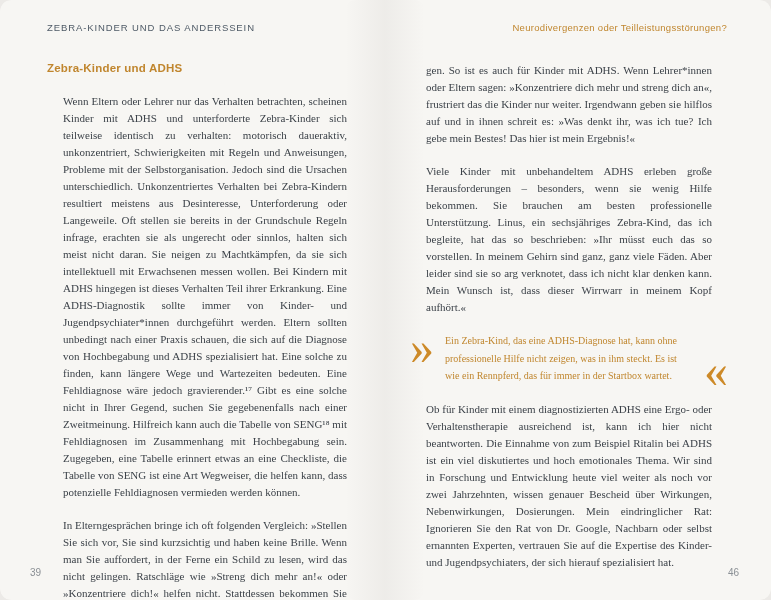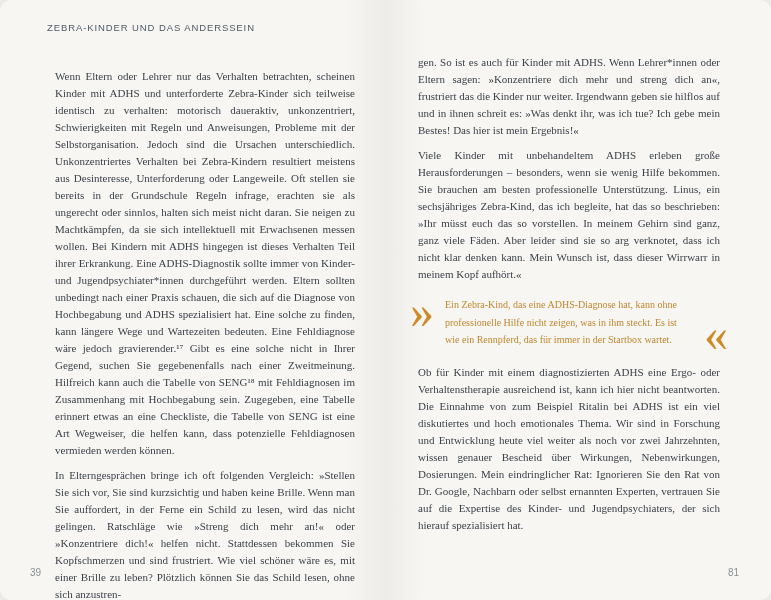--- a/index.html
+++ b/index.html
@@ -41,21 +41,21 @@
   .column.col-right { left: 410px; top: 46px; width: 318px; }
   .section-heading {
     font-family: "Liberation Sans", sans-serif;
     font-weight: 700;
     font-size: 11.5px;
     letter-spacing: 0.2px;
     color: #c0862e;
     text-align: left;
     margin-bottom: 8px;
   }
-  p.body-par { margin: 8px; }
+  p.body-par { margin: 16px; }
   .col-right p.body-par + p.body-par { margin-top: 3px; }
   .pull-quote {
     display: flex;
     gap: 11px;
     margin: 13px 0 15px 0;
   }
   .quote-open, .quote-close {
     flex: 0 0 auto;
     font-family: "Liberation Serif", serif;
     font-size: 48px;
@@ -83,35 +83,37 @@
   .page-number.pn-right { right: 32px; }
 </style>
 </head>
 <body>
 
 <div class="spread">
 
   <div class="gutter-shadow"></div>
 
   <div class="running-head rh-left">ZEBRA-KINDER UND DAS ANDERSSEIN</div>
+  <div class="running-head rh-right">Neurodivergenzen oder Teilleistungsstörungen?</div>
 
   <div class="column col-left">
+    <h2 class="section-heading">Zebra-Kinder und ADHS</h2>
     <p class="body-par">Wenn Eltern oder Lehrer nur das Verhalten betrachten, scheinen Kinder mit ADHS und unterforderte Zebra-Kinder sich teilweise identisch zu verhalten: motorisch daueraktiv, unkonzentriert, Schwierigkeiten mit Regeln und Anweisungen, Probleme mit der Selbstorganisation. Jedoch sind die Ursachen unterschiedlich. Unkonzentriertes Verhalten bei Zebra-Kindern resultiert meistens aus Desinteresse, Unterforderung oder Langeweile. Oft stellen sie bereits in der Grundschule Regeln infrage, erachten sie als ungerecht oder sinnlos, halten sich meist nicht daran. Sie neigen zu Machtkämpfen, da sie sich intellektuell mit Erwachsenen messen wollen. Bei Kindern mit ADHS hingegen ist dieses Verhalten Teil ihrer Erkrankung. Eine ADHS-Diagnostik sollte immer von Kinder- und Jugendpsychiater*innen durchgeführt werden. Eltern sollten unbedingt nach einer Praxis schauen, die sich auf die Diagnose von Hochbegabung und ADHS spezialisiert hat. Eine solche zu finden, kann längere Wege und Wartezeiten bedeuten. Eine Fehldiagnose wäre jedoch gravierender.¹⁷ Gibt es eine solche nicht in Ihrer Gegend, suchen Sie gegebenenfalls nach einer Zweitmeinung. Hilfreich kann auch die Tabelle von SENG¹⁸ mit Fehldiagnosen im Zusammenhang mit Hochbegabung sein. Zugegeben, eine Tabelle erinnert etwas an eine Checkliste, die Tabelle von SENG ist eine Art Wegweiser, die helfen kann, dass potenzielle Fehldiagnosen vermieden werden können.</p>
     <p class="body-par">In Elterngesprächen bringe ich oft folgenden Vergleich: »Stellen Sie sich vor, Sie sind kurzsichtig und haben keine Brille. Wenn man Sie auffordert, in der Ferne ein Schild zu lesen, wird das nicht gelingen. Ratschläge wie »Streng dich mehr an!« oder »Konzentriere dich!« helfen nicht. Stattdessen bekommen Sie Kopfschmerzen und sind frustriert. Wie viel schöner wäre es, mit einer Brille zu leben? Plötzlich können Sie das Schild lesen, ohne sich anzustren-</p>
   </div>
 
   <div class="column col-right">
     <p class="body-par">gen. So ist es auch für Kinder mit ADHS. Wenn Lehrer*innen oder Eltern sagen: »Konzentriere dich mehr und streng dich an«, frustriert das die Kinder nur weiter. Irgendwann geben sie hilflos auf und in ihnen schreit es: »Was denkt ihr, was ich tue? Ich gebe mein Bestes! Das hier ist mein Ergebnis!«</p>
     <p class="body-par">Viele Kinder mit unbehandeltem ADHS erleben große Herausforderungen – besonders, wenn sie wenig Hilfe bekommen. Sie brauchen am besten professionelle Unterstützung. Linus, ein sechsjähriges Zebra-Kind, das ich begleite, hat das so beschrieben: »Ihr müsst euch das so vorstellen. In meinem Gehirn sind ganz, ganz viele Fäden. Aber leider sind sie so arg verknotet, dass ich nicht klar denken kann. Mein Wunsch ist, dass dieser Wirrwarr in meinem Kopf aufhört.«</p>
 
     <div class="pull-quote">
       <span class="quote-open">»</span>
       <div class="quote-text">Ein Zebra-Kind, das eine ADHS-Diagnose hat, kann ohne professionelle Hilfe nicht zeigen, was in ihm steckt. Es ist wie ein Rennpferd, das für immer in der Startbox wartet.</div>
       <span class="quote-close">«</span>
     </div>
 
     <p class="body-par">Ob für Kinder mit einem diagnostizierten ADHS eine Ergo- oder Verhaltenstherapie ausreichend ist, kann ich hier nicht beantworten. Die Einnahme von zum Beispiel Ritalin bei ADHS ist ein viel diskutiertes und hoch emotionales Thema. Wir sind in Forschung und Entwicklung heute viel weiter als noch vor zwei Jahrzehnten, wissen genauer Bescheid über Wirkungen, Nebenwirkungen, Dosierungen. Mein eindringlicher Rat: Ignorieren Sie den Rat von Dr. Google, Nachbarn oder selbst ernannten Experten, vertrauen Sie auf die Expertise des Kinder- und Jugendpsychiaters, der sich hierauf spezialisiert hat.</p>
   </div>
 
   <div class="page-number pn-left">39</div>
-  <div class="page-number pn-right">81</div>
+  <div class="page-number pn-right">46</div>
 
 </div>
 
 </body></html>

